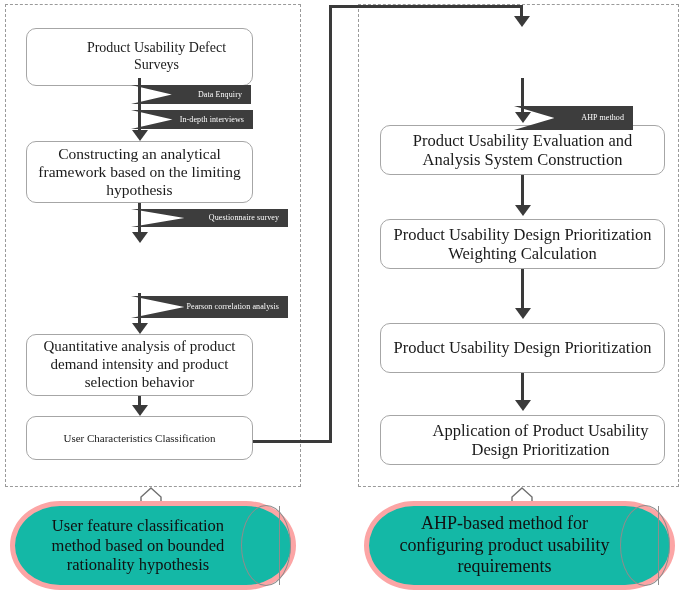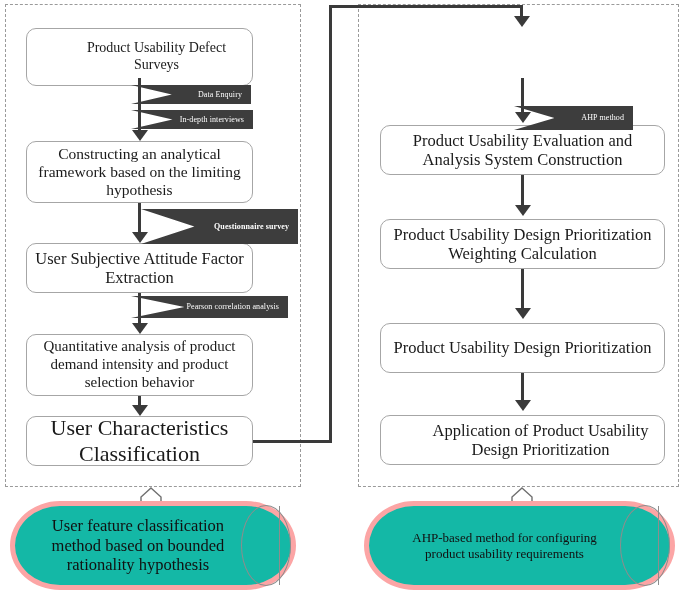--- a/index.html
+++ b/index.html
@@ -139,29 +139,26 @@
   <div class="group-box" style="left:358px; top:4px; width:321px; height:483px;"></div>
 
   <div class="node" style="left:26px; top:28px; width:227px; height:58px; font-size:14px;padding-left:40px;">
     <span class="txt">Product Usability Defect Surveys</span>
   </div>
 
   <div class="node" style="left:26px; top:141px; width:227px; height:62px; font-size:15.5px;">
     <span class="txt">Constructing an analytical framework based on the limiting hypothesis</span>
   </div>
 
-  <div class="node" style="left:26px; top:243px; width:227px; height:50px; font-size:16.5px;">
-    <span class="txt">User Subjective Attitude Factor Extraction</span>
-  </div>
 
   <div class="node" style="left:26px; top:334px; width:227px; height:62px; font-size:15px;">
     <span class="txt">Quantitative analysis of product demand intensity and product selection behavior</span>
   </div>
 
-  <div class="node" style="left:26px; top:416px; width:227px; height:50px; font-size:22px;">
+  <div class="node" style="left:26px; top:416px; width:227px; height:44px; font-size:11px;">
     <span class="txt">User Characteristics Classification</span>
   </div>
 
   <div class="conn conn-v" style="left:138px; top:78px; height:56px;"></div>
   <div class="arrowhead" style="left:131.5px; top:130px;"></div>
 
   <div class="conn conn-v" style="left:138px; top:203px; height:34px;"></div>
   <div class="arrowhead" style="left:131.5px; top:232px;"></div>
 
   <div class="conn conn-v" style="left:138px; top:293px; height:36px;"></div>
@@ -169,21 +166,21 @@
 
   <div class="conn conn-v" style="left:138px; top:396px; height:14px;"></div>
   <div class="arrowhead" style="left:131.5px; top:405px;"></div>
 
   <div class="tag" style="left:131px; top:85px; width:120px; height:19px;">
     <span>Data Enquiry</span>
   </div>
   <div class="tag" style="left:131px; top:110px; width:122px; height:19px;font-family:Liberation Serif, serif;">
     <span>In-depth interviews</span>
   </div>
-  <div class="tag" style="left:141px; top:209px; width:157px; height:35px;font-weight:bold;">
+  <div class="tag" style="left:131px; top:209px; width:157px; height:18px;">
     <span>Questionnaire survey</span>
   </div>
   <div class="tag" style="left:131px; top:296px; width:157px; height:22px;">
     <span>Pearson correlation analysis</span>
   </div>
 
   <div class="conn conn-h" style="left:253px; top:440px; width:79px;"></div>
   <div class="conn conn-v" style="left:329px; top:5px; height:437px;"></div>
   <div class="conn conn-h" style="left:329px; top:5px; width:194px;"></div>
   <div class="conn conn-v" style="left:520px; top:5px; height:17px;"></div>
@@ -231,16 +228,16 @@
 
   <div class="cylinder" style="left:10px; top:501px; width:286px; height:89px;">
     <div class="cyl-cap"></div>
     <div class="cyl-seam"></div>
     <div class="cyl-text" style="font-size:16.5px;">User feature classification method based on bounded rationality hypothesis</div>
   </div>
 
   <div class="cylinder" style="left:364px; top:501px; width:311px; height:89px;">
     <div class="cyl-cap"></div>
     <div class="cyl-seam"></div>
-    <div class="cyl-text" style="font-size:13px;">AHP-based method for configuring product usability requirements</div>
+    <div class="cyl-text" style="font-size:18px;">AHP-based method for configuring product usability requirements</div>
   </div>
 
 </div>
 
 </body></html>

